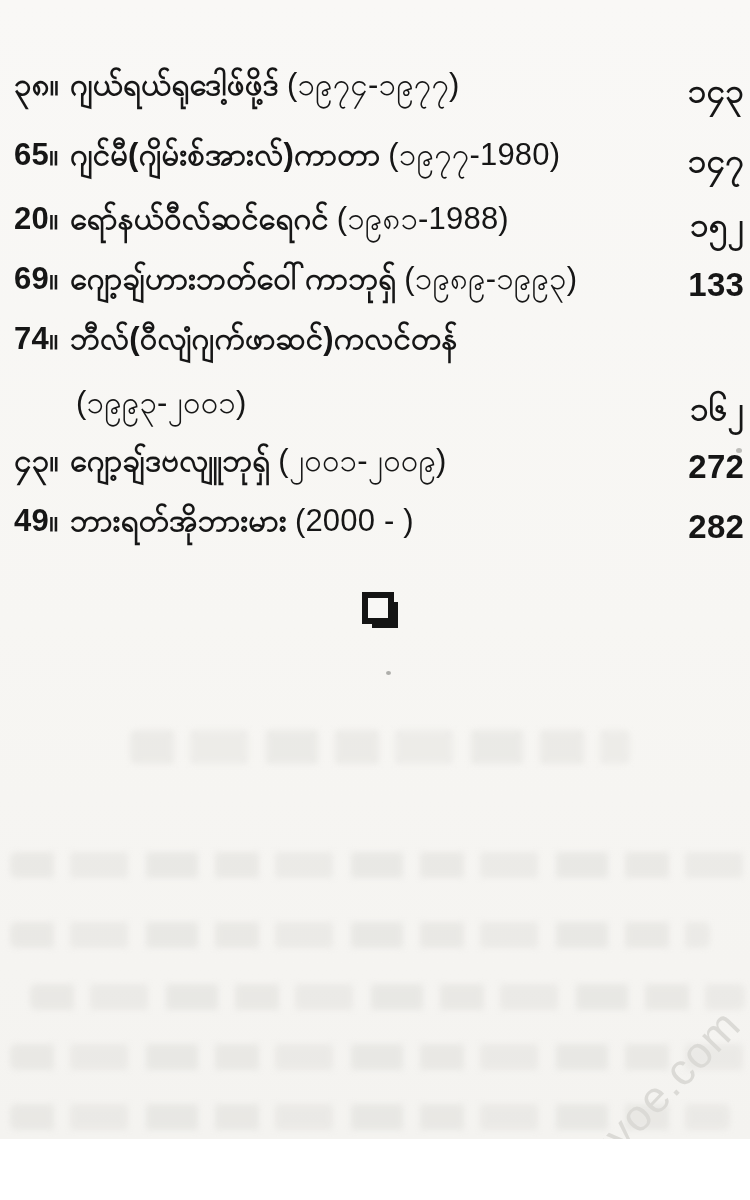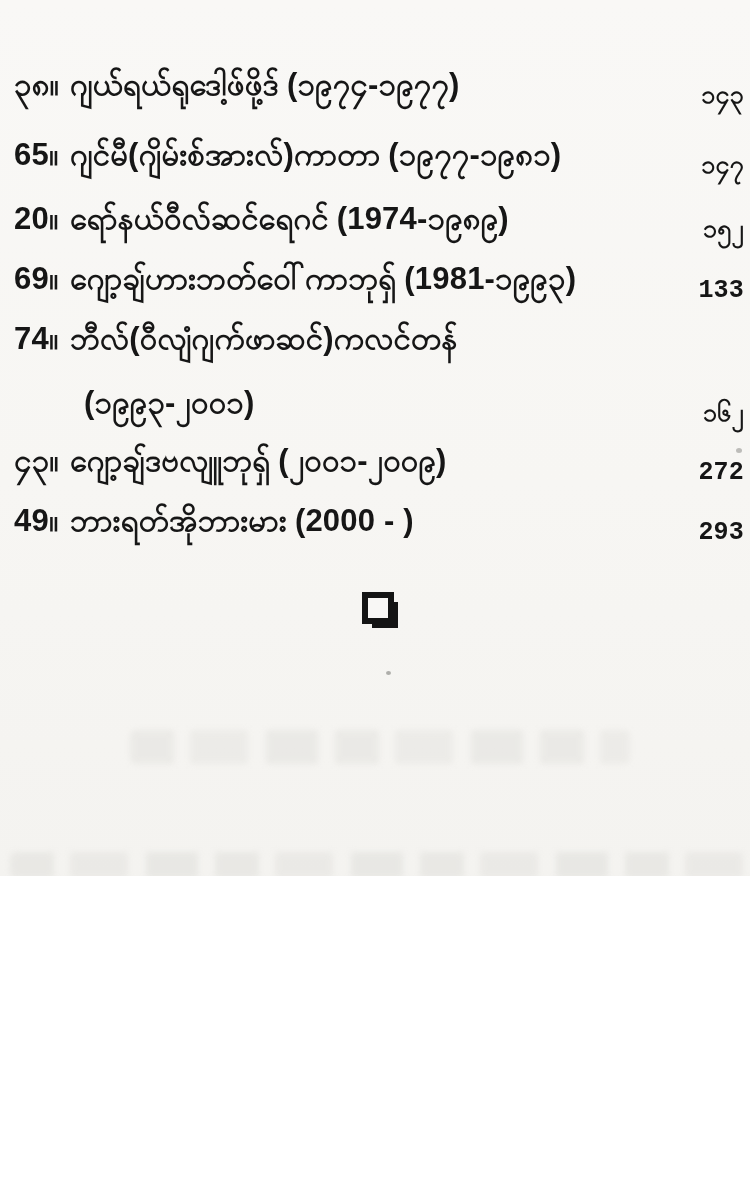--- a/index.html
+++ b/index.html
@@ -1,35 +1,35 @@
 <!DOCTYPE html>
 <html><head>
 <meta charset="utf-8">
 <style>
   html,body { margin:0; padding:0; }
   .page {
     position:relative;
-    width:750px; height:876px;
+    width:750px; height:1139px;
     background:linear-gradient(180deg,#f9f8f6 0%,#f7f6f3 55%,#f4f3f0 100%);
     font-family:"Liberation Sans", sans-serif;
     color:#161616;
     overflow:hidden;
   }
   .toc-row {
     position:absolute; left:14px; right:6px;
     display:flex; align-items:flex-start;
     font-size:31px; line-height:50px; font-weight:600;
     letter-spacing:.2px;
   }
   .num { width:56px; flex:0 0 56px; }
   .title { flex:1 1 auto; padding-right:90px; }
-  .years { font-weight:700; margin-left:8px; white-space:nowrap; }
+  .years { font-weight:400; margin-left:8px; white-space:nowrap; }
   .pagenum {
-    position:absolute; right:0; top:12px;
-    font-weight:600; font-size:25px;font-family:Liberation Mono, monospace;
+    position:absolute; right:0; top:6px;
+    font-weight:600; font-size:33px;
   }
   .end-mark {
     position:absolute; left:362px; top:592px;
     width:20px; height:20px;
     border:6px solid #141414;
     background:#f8f7f5;
     box-shadow:7px 7px 0 -3px #141414;
   }
   .ghost {
     position:absolute; height:26px;
@@ -59,57 +59,57 @@
   <div class="toc">
 
     <div class="toc-row" style="top:60px">
       <span class="num">၃၈။</span>
       <span class="title"><span>ဂျယ်ရယ်ရုဒေါ့ဖ်ဖို့ဒ်</span><span class="years">(၁၉၇၄-၁၉၇၇)</span></span>
       <span class="pagenum">၁၄၃</span>
     </div>
 
     <div class="toc-row" style="top:130px">
       <span class="num">65။</span>
-      <span class="title"><span>ဂျင်မီ(ဂျိမ်းစ်အားလ်)ကာတာ</span><span class="years">(၁၉၇၇-၁၉၈၁)</span></span>
+      <span class="title"><span>ဂျင်မီ(ဂျိမ်းစ်အားလ်)ကာတာ</span><span class="years">(၁၉၇၇-1980)</span></span>
       <span class="pagenum">၁၄၇</span>
     </div>
 
     <div class="toc-row" style="top:194px">
       <span class="num">20။</span>
-      <span class="title"><span>ရော်နယ်ဝီလ်ဆင်ရေဂင်</span><span class="years">(1974-၁၉၈၉)</span></span>
+      <span class="title"><span>ရော်နယ်ဝီလ်ဆင်ရေဂင်</span><span class="years">(၁၉၈၁-1988)</span></span>
       <span class="pagenum">၁၅၂</span>
     </div>
 
     <div class="toc-row" style="top:254px">
       <span class="num">69။</span>
-      <span class="title"><span>ဂျော့ချ်ဟားဘတ်ဝေါ်ကာဘုရှ်</span><span class="years">(1981-၁၉၉၃)</span></span>
+      <span class="title"><span>ဂျော့ချ်ဟားဘတ်ဝေါ်ကာဘုရှ်</span><span class="years">(၁၉၈၉-၁၉၉၃)</span></span>
       <span class="pagenum">133</span>
     </div>
 
     <div class="toc-row" style="top:314px">
       <span class="num">74။</span>
       <span class="title"><span>ဘီလ်(ဝီလျံဂျက်ဖာဆင်)ကလင်တန်</span></span>
     </div>
 
     <div class="toc-row" style="top:378px">
       <span class="num"></span>
-      <span class="title"><span class="years" style="margin-left:14px">(၁၉၉၃-၂၀၀၁)</span></span>
+      <span class="title"><span class="years" style="margin-left:6px">(၁၉၉၃-၂၀၀၁)</span></span>
       <span class="pagenum">၁၆၂</span>
     </div>
 
     <div class="toc-row" style="top:436px">
       <span class="num">၄၃။</span>
       <span class="title"><span>ဂျော့ချ်ဒဗလျူဘုရှ်</span><span class="years">(၂၀၀၁-၂၀၀၉)</span></span>
       <span class="pagenum">272</span>
     </div>
 
     <div class="toc-row" style="top:496px">
       <span class="num">49။</span>
       <span class="title"><span>ဘားရတ်အိုဘားမား</span><span class="years">(2000 -  )</span></span>
-      <span class="pagenum">293</span>
+      <span class="pagenum">282</span>
     </div>
 
   </div>
 
   <div class="end-mark"></div>
 
   <div class="ghost ghost-title" style="top:730px; left:130px; width:500px;"></div>
   <div class="ghost" style="top:852px; left:10px;  width:735px;"></div>
   <div class="ghost" style="top:922px; left:10px;  width:700px;"></div>
   <div class="ghost" style="top:984px; left:30px;  width:715px;"></div>

